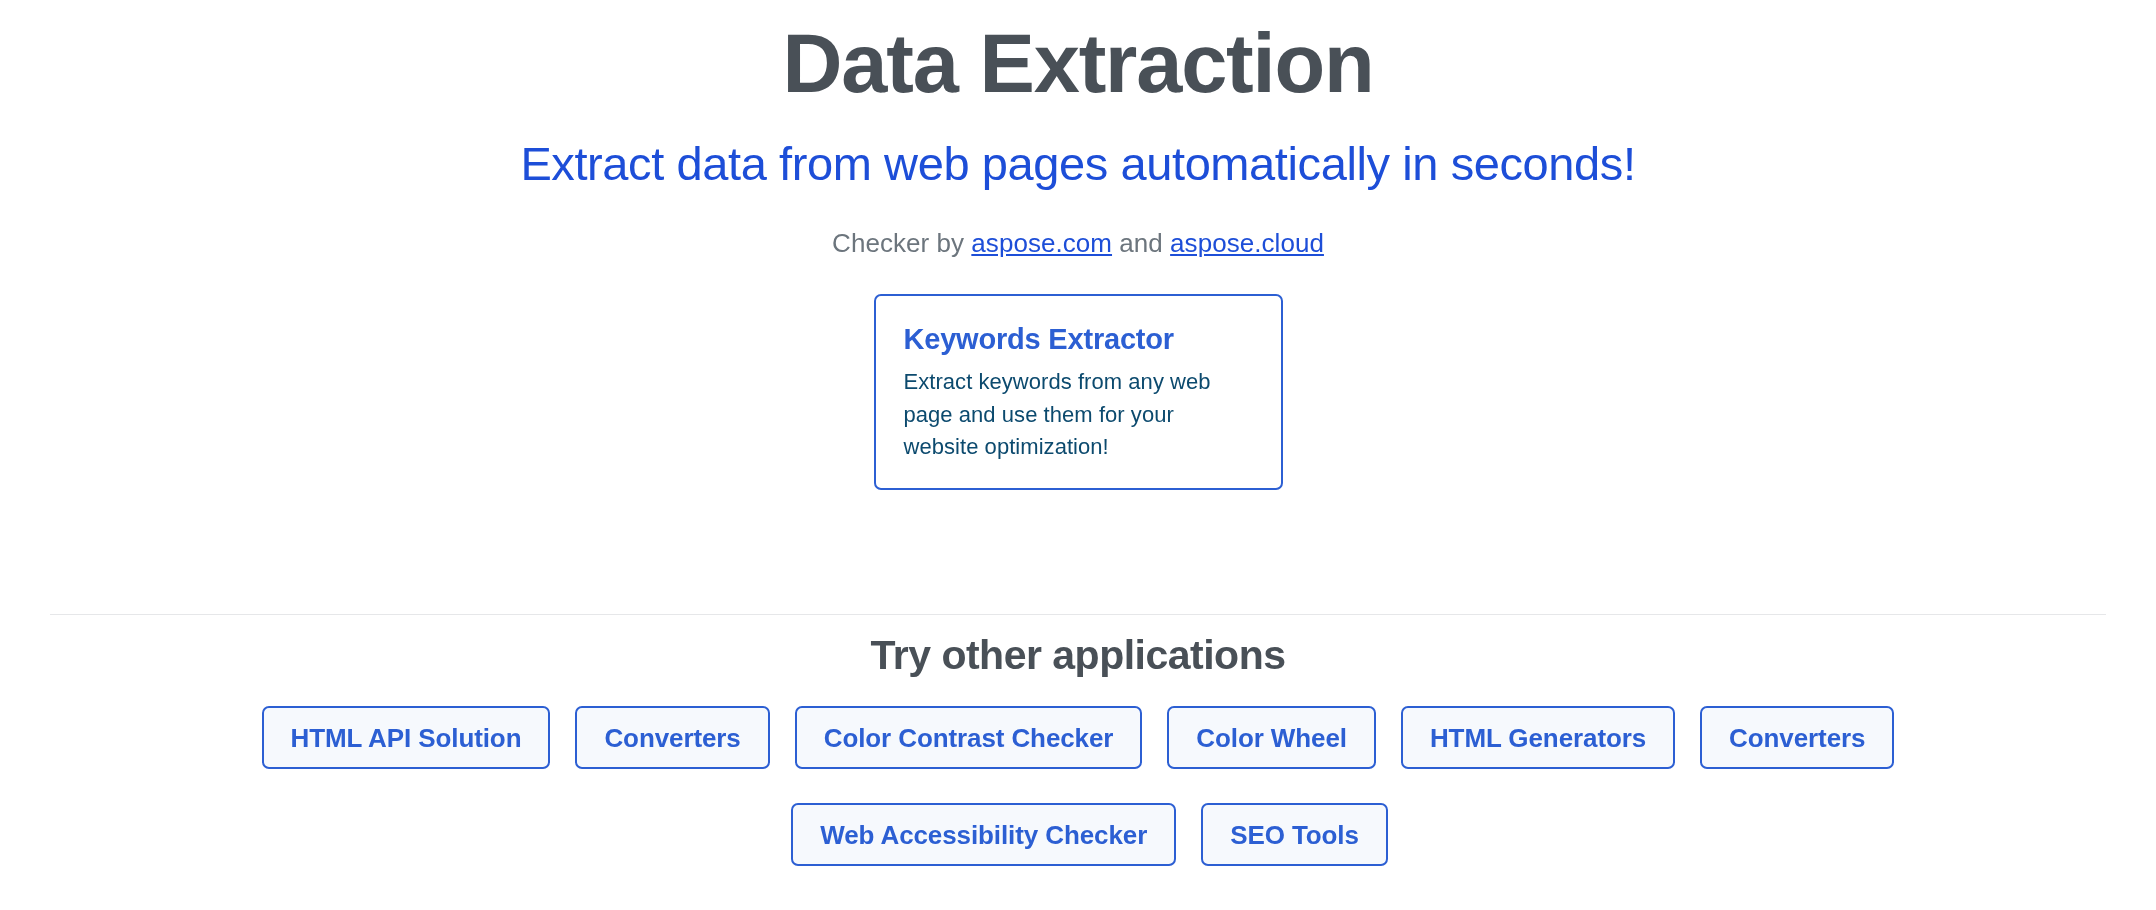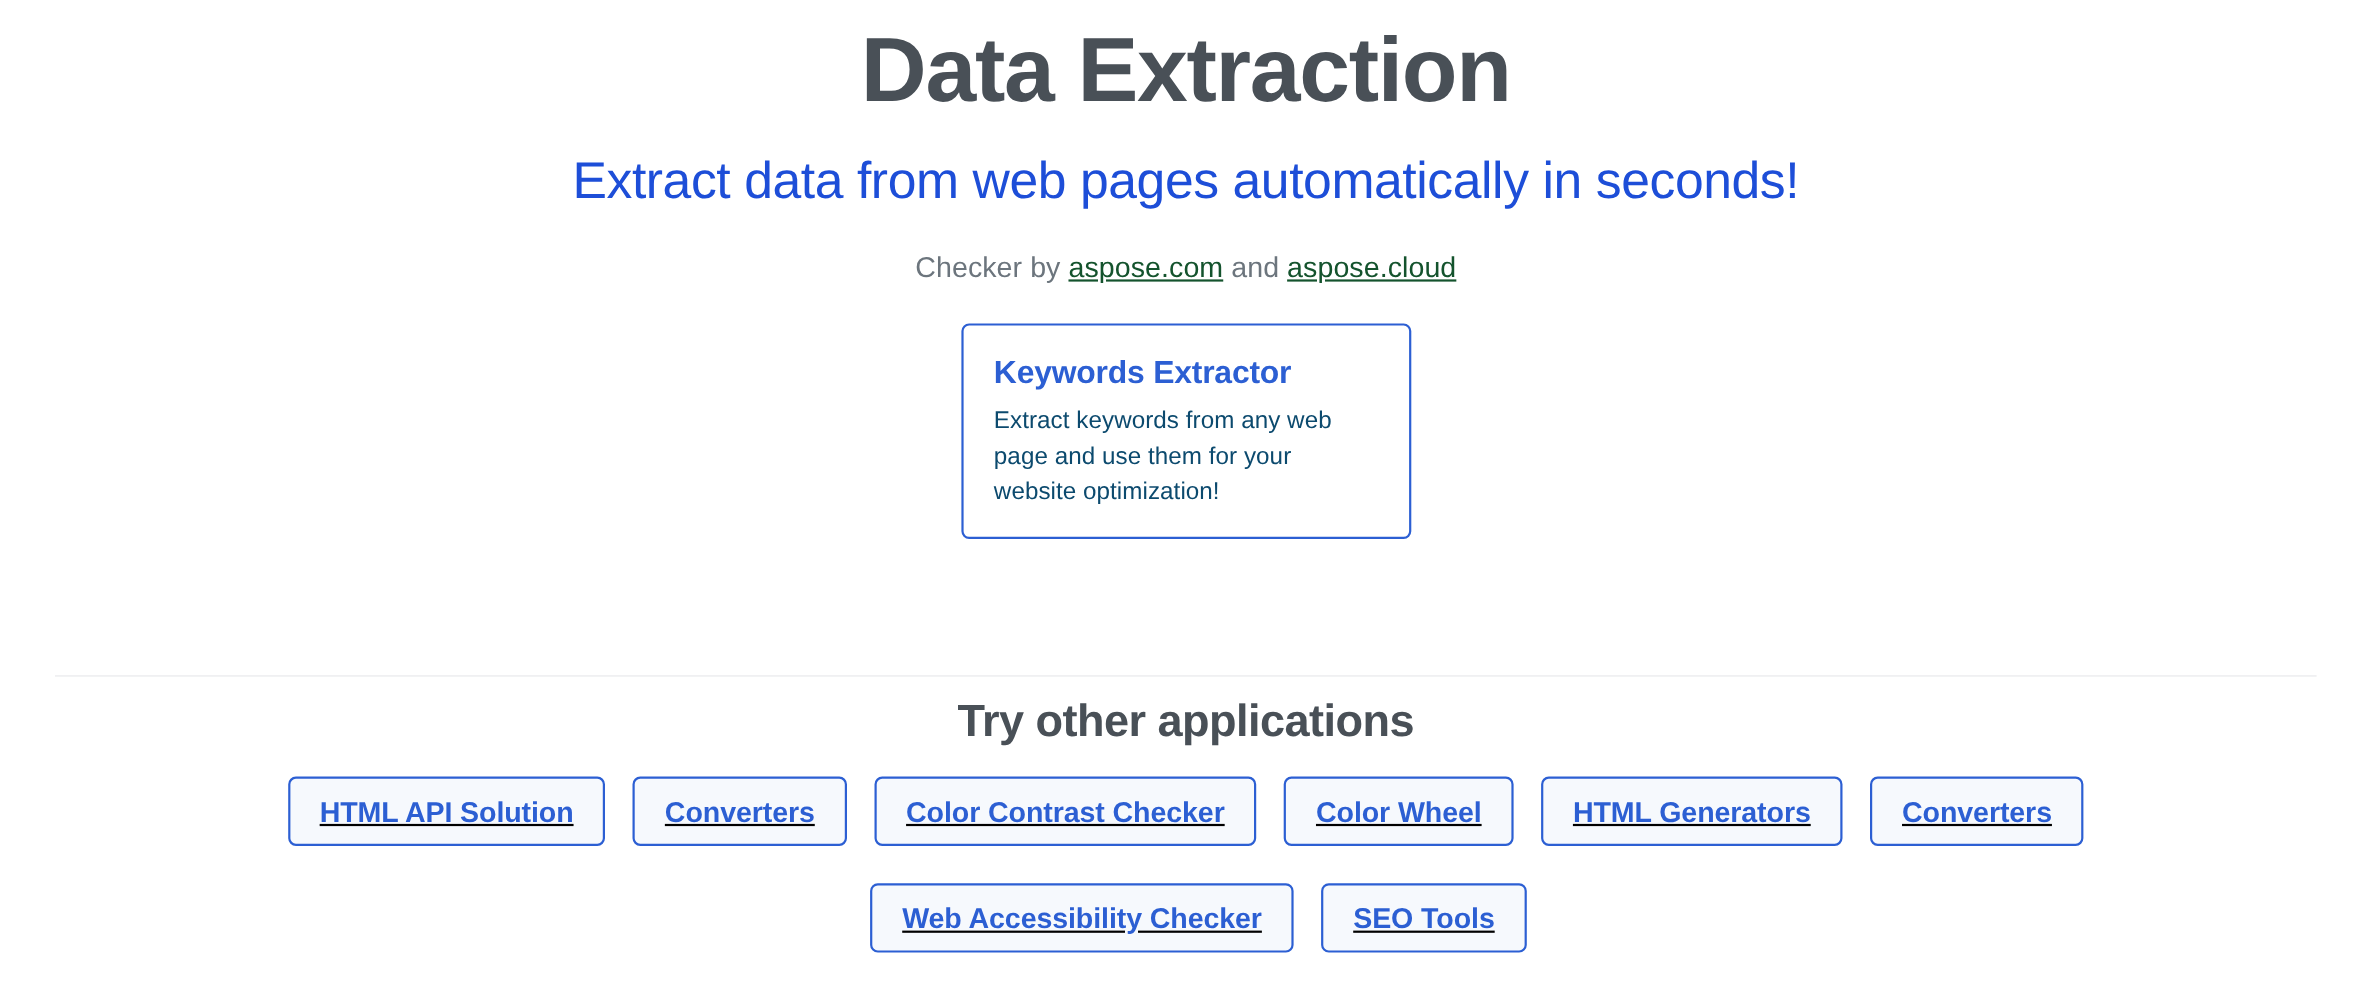--- a/index.html
+++ b/index.html
@@ -52,21 +52,21 @@
   .powered-by {
     font-size: 26px;
     line-height: 1.3;
     color: #6c757d;
     margin: 0;
     padding-top: 36px;
     letter-spacing: 0.05px;
   }
 
   .powered-by a {
-    color: #14532d;
+    color: #1d4ed8;
     text-decoration: underline;
     text-underline-offset: 2px;
   }
 
   
   .card-wrap {
     display: flex;
     justify-content: center;
     padding-top: 33px;
   }
@@ -129,21 +129,20 @@
     letter-spacing: -0.5px;
     font-stretch: condensed;
   }
 
   .btn-row {
     display: flex;
     justify-content: center;
     align-items: center;
     flex-wrap: nowrap;
     gap: 25px;
-    text-decoration: underline;
   }
 
   .btn-row-1 { padding-top: 27px; }
   .btn-row-2 { padding-top: 34px; padding-left: 23px; }
 
   .app-btn {
     display: inline-flex;
     align-items: center;
     justify-content: center;
     height: 63px;

